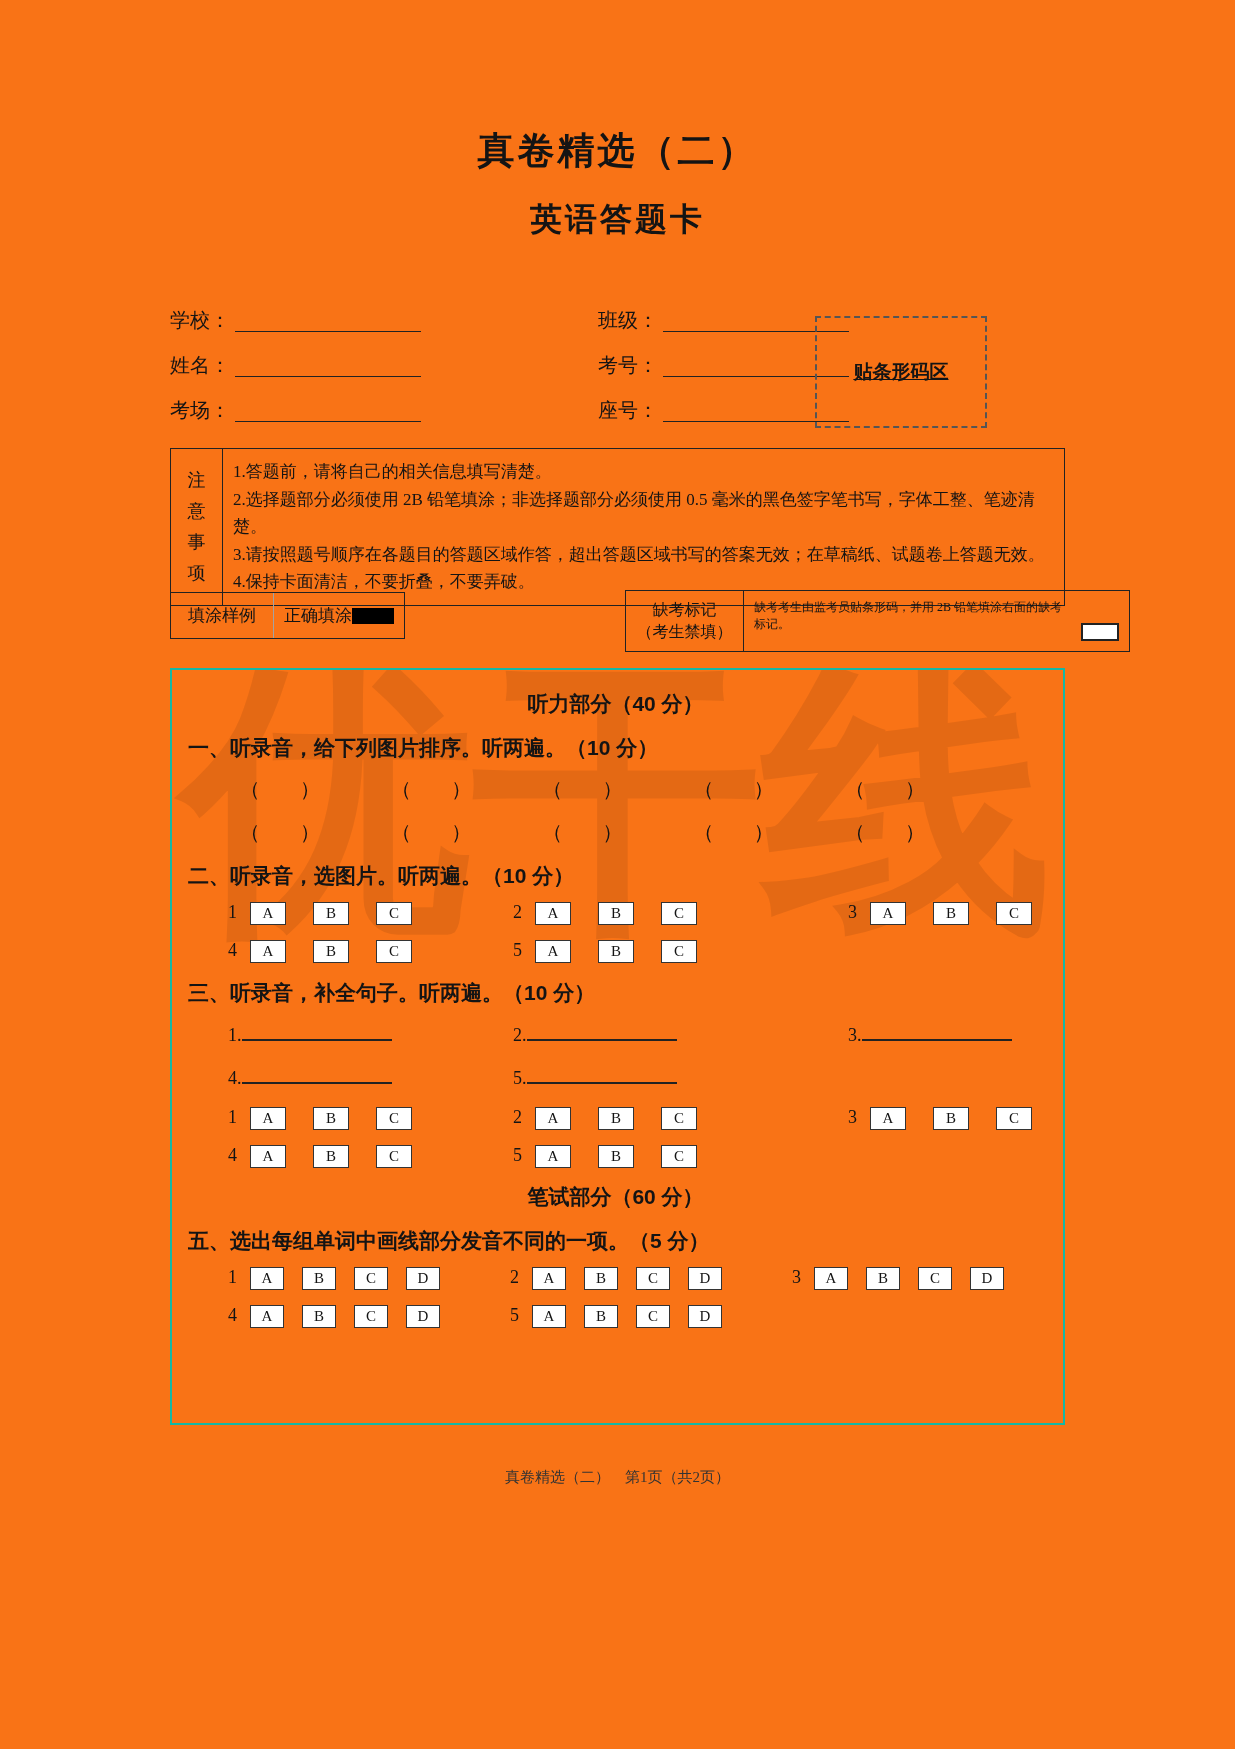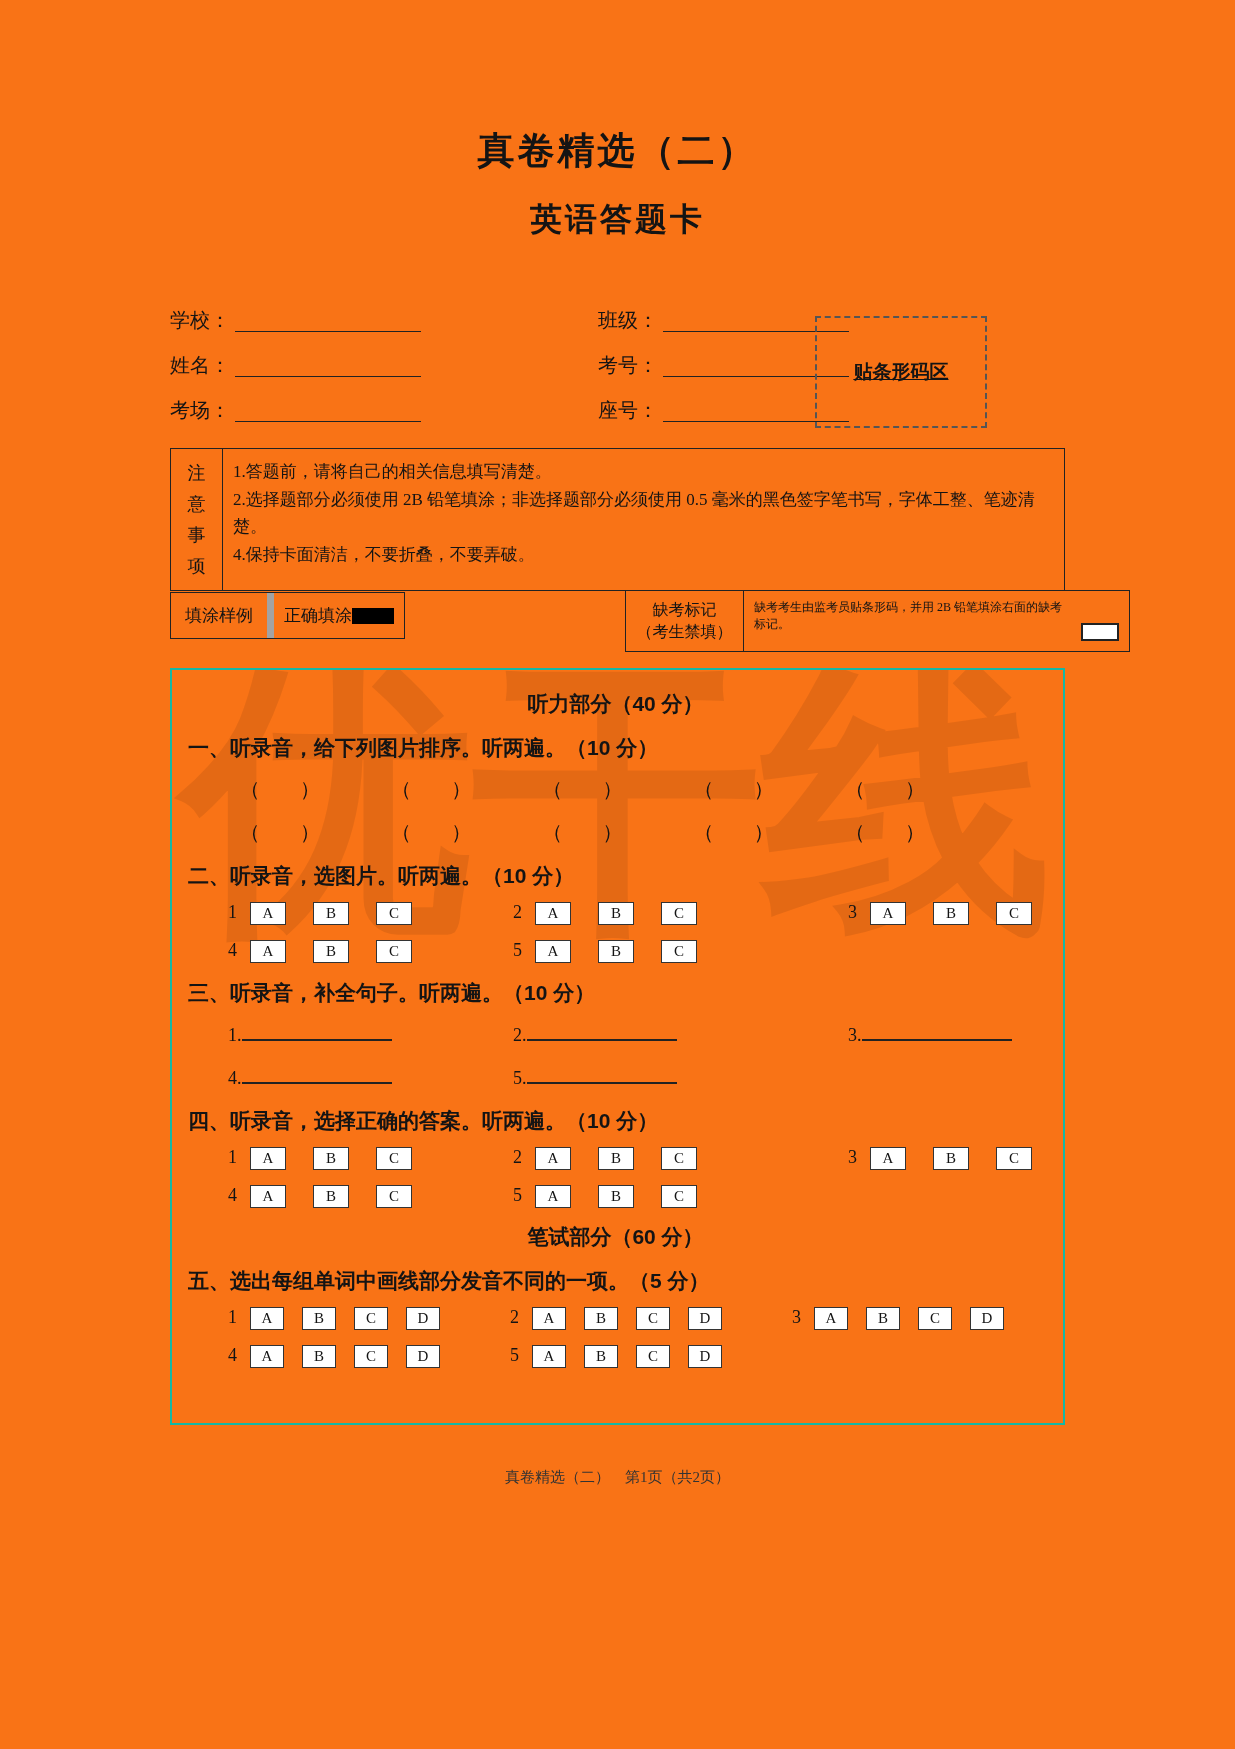--- a/index.html
+++ b/index.html
@@ -43,21 +43,21 @@
     font-family:"Liberation Sans",sans-serif;
   }
   .notice-items { flex:1; padding:9px 14px 9px 10px; font-size:17px; line-height:1.62; }
   .notice-item { margin:0; }
 
   
   .sample-box {
     position:absolute; top:592px; left:170px; width:235px; height:47px;
     border:1px solid #222; display:flex; align-items:stretch;
   }
-  .sample-cell1 { width:103px; border-right:7px solid #a3a3a3; display:flex; align-items:center; justify-content:center; font-size:17px;text-align:center; }
+  .sample-cell1 { width:103px; border-right:1px solid #a3a3a3; display:flex; align-items:center; justify-content:center; font-size:17px;text-align:center; }
   .sample-cell2 { flex:1; display:flex; align-items:center; justify-content:center; gap:0; font-size:17px; }
   .fill-mark { width:42px; height:16px; background:#000; }
 
   .absent-box {
     position:absolute; top:590px; left:625px; width:505px; height:62px;
     border:1px solid #222; display:flex; align-items:stretch;
   }
   .absent-cell1 {
     width:118px; border-right:1px solid #222; display:flex; flex-direction:column;
     align-items:center; justify-content:center; font-size:16px; line-height:1.35;
@@ -160,20 +160,21 @@
   <div class="notice-box">
     <div class="notice-side">
         <span class="notice-char">注</span>
         <span class="notice-char">意</span>
         <span class="notice-char">事</span>
         <span class="notice-char">项</span>
       </div>
     <div class="notice-items">
         <div class="notice-item">1.答题前，请将自己的相关信息填写清楚。</div>
         <div class="notice-item">2.选择题部分必须使用 2B 铅笔填涂；非选择题部分必须使用 0.5 毫米的黑色签字笔书写，字体工整、笔迹清楚。</div>
+        <div class="notice-item">3.请按照题号顺序在各题目的答题区域作答，超出答题区域书写的答案无效；在草稿纸、试题卷上答题无效。</div>
         <div class="notice-item">4.保持卡面清洁，不要折叠，不要弄破。</div>
       </div>
   </div>
 
   <div class="sample-box">
     <div class="sample-cell1">填涂样例</div>
     <div class="sample-cell2">
       <span>正确填涂</span>
       <span class="fill-mark"></span>
     </div>
@@ -229,21 +230,20 @@
             <span class="blank-group"><span class="blank-num">1.</span><span class="blank-line"></span></span>
             <span class="blank-group"><span class="blank-num">2.</span><span class="blank-line"></span></span>
             <span class="blank-group"><span class="blank-num">3.</span><span class="blank-line"></span></span>
           </div>
           <div class="blank-row">
             <span class="blank-group"><span class="blank-num">4.</span><span class="blank-line"></span></span>
             <span class="blank-group"><span class="blank-num">5.</span><span class="blank-line"></span></span>
           </div>
         </div>
         <div class="section">
-          <div class="sec-title">四、听录音，选择正确的答案。听两遍。（10 分）</div>
           <div class="mcq-row">
             <span class="mcq-group"><span class="qnum">1</span><span class="opt-box">A</span><span class="opt-box">B</span><span class="opt-box">C</span></span>
             <span class="mcq-group"><span class="qnum">2</span><span class="opt-box">A</span><span class="opt-box">B</span><span class="opt-box">C</span></span>
             <span class="mcq-group"><span class="qnum">3</span><span class="opt-box">A</span><span class="opt-box">B</span><span class="opt-box">C</span></span>
           </div>
           <div class="mcq-row">
             <span class="mcq-group"><span class="qnum">4</span><span class="opt-box">A</span><span class="opt-box">B</span><span class="opt-box">C</span></span>
             <span class="mcq-group"><span class="qnum">5</span><span class="opt-box">A</span><span class="opt-box">B</span><span class="opt-box">C</span></span>
           </div>
         </div>

